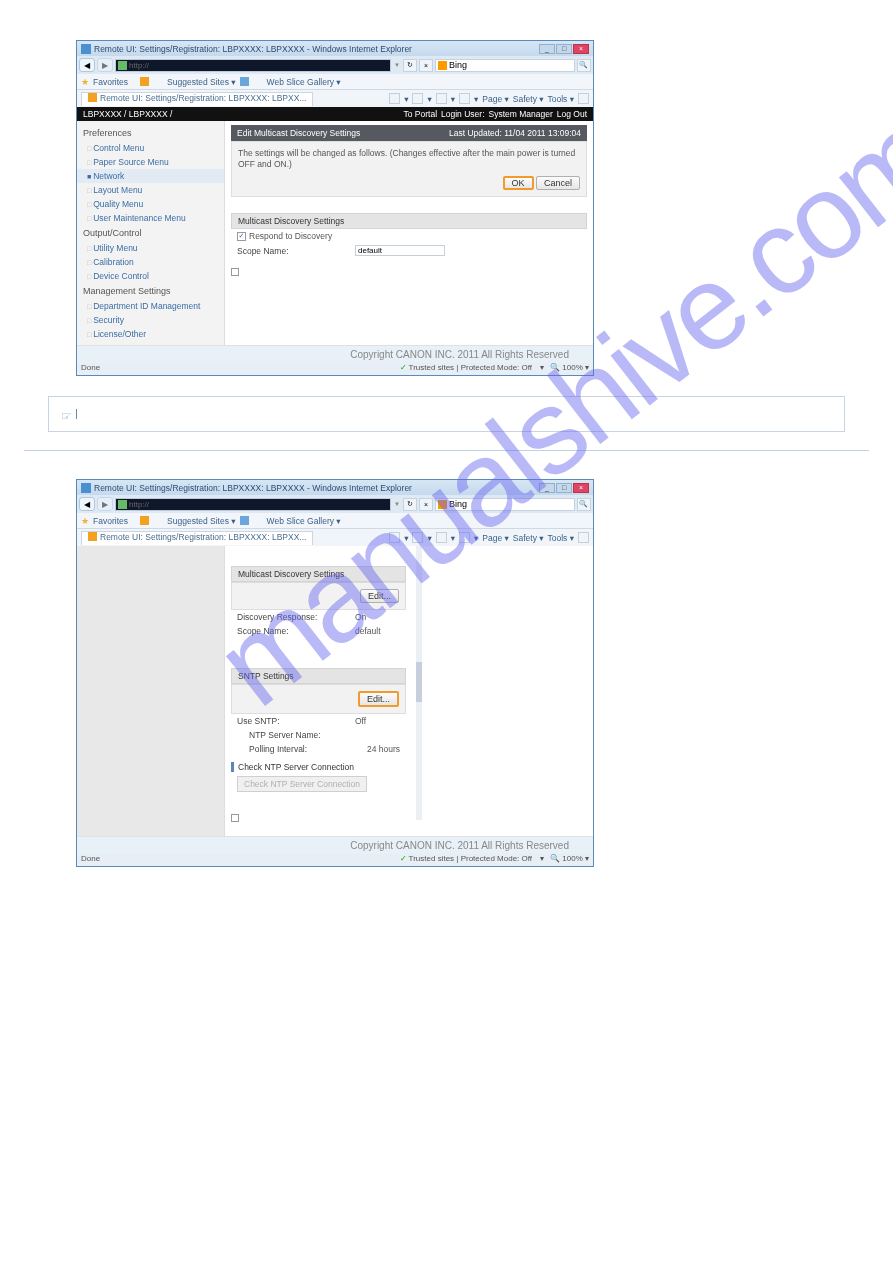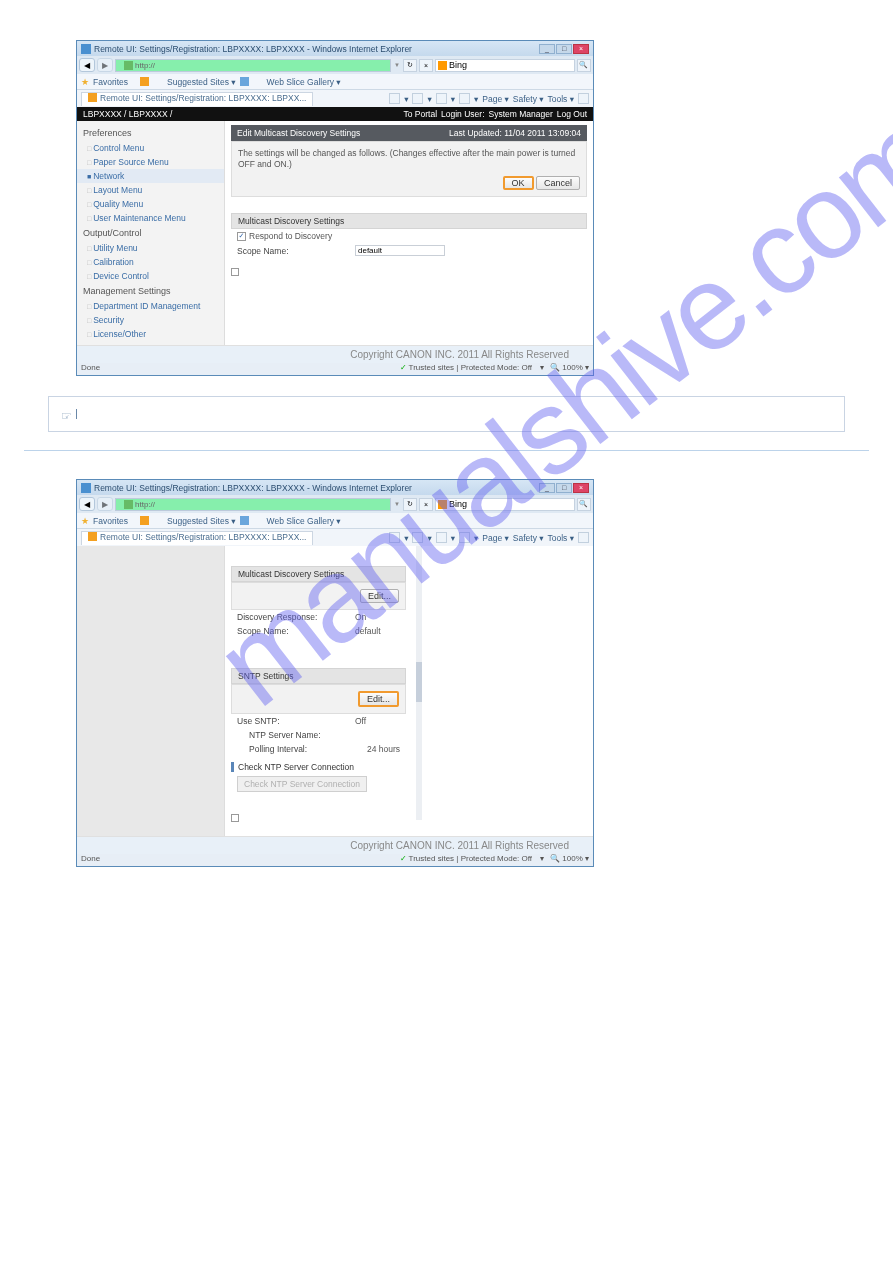--- a/index.html
+++ b/index.html
@@ -47,21 +47,21 @@
   .titlebar .winbtn { width: 16px; height: 10px; background: #c5d8ea; border: 1px solid #90b0cf; display:flex; align-items:center; justify-content:center; font-size:7px; color:#334; }
   .titlebar .winbtn.close { background: #d46; color:#fff; border-color:#b34; }
   .nav-addr {
     background: #dfe9f3;
     height: 18px;
     display: flex; align-items: center;
     gap: 2px;
     padding: 0 2px;
   }
   .navbtn { width: 16px; height: 14px; border: 1px solid #b3c7db; border-radius: 3px; display:flex; align-items:center; justify-content:center; font-size:8px; background:#eef5fb; }
-  .addr-field { flex:1; background:#86efac; border:1px solid #bccadb; height:13px; display:flex; align-items:center; padding:0 8px; }
+  .addr-field { flex:1; background:#0f172a; border:1px solid #bccadb; height:13px; display:flex; align-items:center; padding:0 2px; }
   .addr-field .gf { width:9px; height:9px; background:#6b6; margin-right:2px; }
   .addr-field span { color:#666; font-size:8px; }
   .addr-dropdown { width:8px; color:#888; font-size:6px; text-align:center;}
   .smbtn { width:14px; height:13px; border:1px solid #c5d2e0; background:#eef4fa; display:flex; align-items:center; justify-content:center; font-size:7px; }
   .search-box { width: 140px; background:#fff; border:1px solid #c5d2e0; height:13px; display:flex; align-items:center; padding:0 2px; }
   .search-box .binglogo { width:9px; height:9px; background:#f90; margin-right:2px;}
   .fav-row {
     background:#f2f6fb;
     height:16px;
     display:flex;

